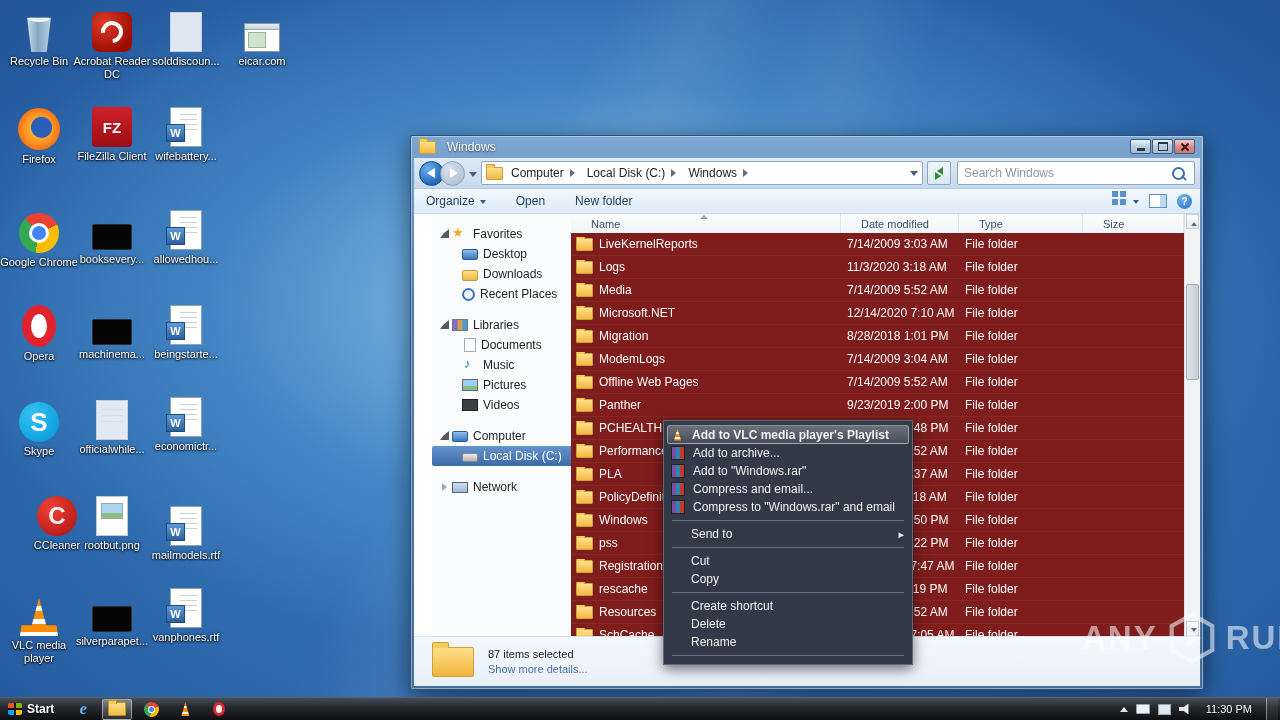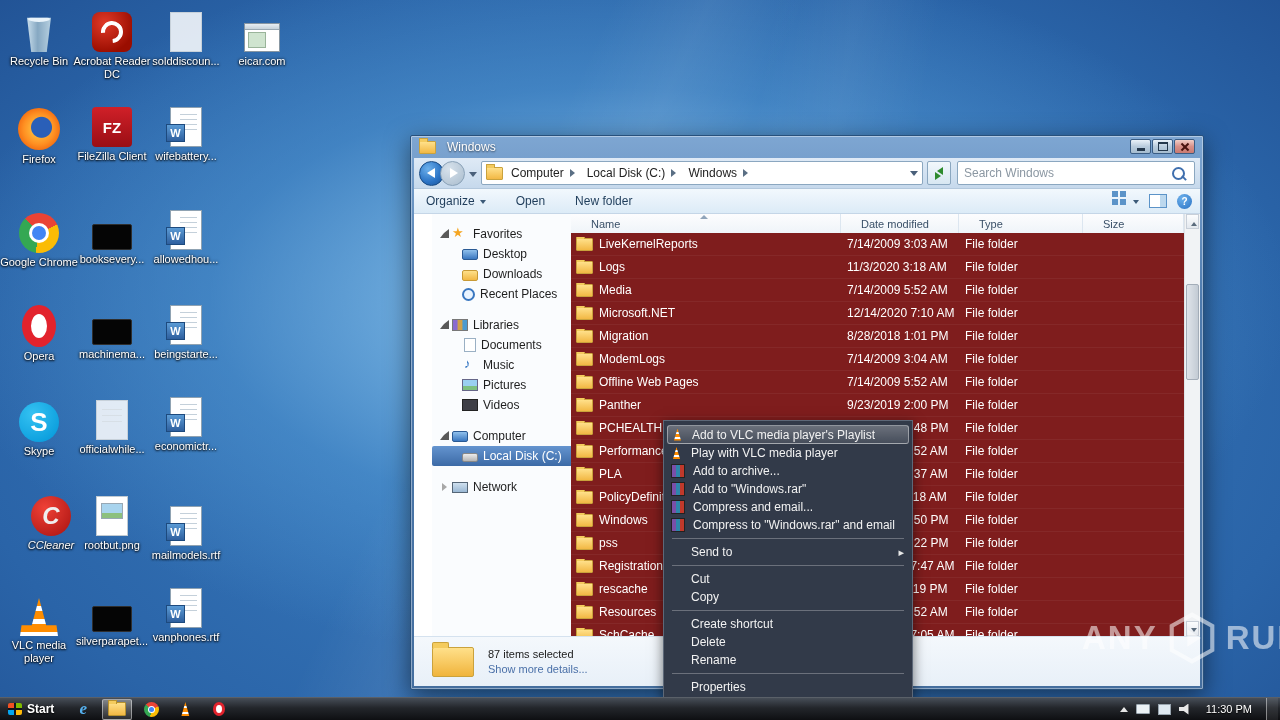--- a/index.html
+++ b/index.html
@@ -139,21 +139,21 @@
   .statusbar{position:absolute;left:3px;right:3px;bottom:3px;height:50px;background:linear-gradient(#f4f8fc,#e8f0f8);border-top:1px solid #d5e2ef;display:flex;align-items:center;box-sizing:border-box;}
   .ic-folder-big{width:42px;height:30px;background:linear-gradient(#ffe08a,#f0b43c);border:1px solid #caa23c;border-radius:2px;position:relative;margin:0 14px 0 18px;flex:none;box-sizing:border-box;}
   .ic-folder-big::before{content:"";position:absolute;top:-6px;left:-1px;width:15px;height:5px;background:#f4cb5e;border:1px solid #caa23c;border-bottom:none;border-radius:2px 2px 0 0;}
   .st-lines{display:flex;flex-direction:column;gap:3px;}
   .st1{font-size:11px;color:#1a1a1a;}
   .st2{font-size:11px;color:#4a70a8;}
 
   
   .cmenu{position:absolute;left:663px;top:420px;width:250px;z-index:30;background:#323a49;border:1px solid #5d6878;box-shadow:0 4px 12px rgba(0,0,0,.55);padding:4px 0;box-sizing:border-box;}
   .mi{height:18px;display:flex;align-items:center;padding:0 8px 0 7px;color:#f2f2f2;font-size:12px;white-space:nowrap;}
-  .mi.bold .mi-label{font-weight:normal;}
+  .mi.bold .mi-label{font-weight:bold;}
   .mi.hl{background:linear-gradient(rgba(255,255,255,.28),rgba(255,255,255,.10));border:1px solid rgba(255,255,255,.4);border-radius:3px;margin:0 3px;padding:0 5px 0 4px;height:17px;}
   .mi.sep{height:1px;background:rgba(255,255,255,.28);margin:4px 8px;padding:0;}
   .mi-ic{width:20px;flex:none;display:flex;justify-content:flex-start;}
   .mi-ic.ic-vlc{width:11px;height:12px;margin-right:9px;clip-path:polygon(50% 0,82% 100%,18% 100%);background:repeating-linear-gradient(180deg,#ff8d00 0 3px,#fff 3px 5px);}
   .mi-ic.ic-rar{width:12px;height:12px;margin-right:8px;background:linear-gradient(90deg,#7a4fa8 0 33%,#2e86ab 33% 66%,#c0392b 66% 100%);border:1px solid #222;}
   .mi-arrow{margin-left:auto;color:#e8e8e8;font-size:11px;}
 
   
   .watermark{position:absolute;left:1082px;top:612px;z-index:40;display:flex;align-items:center;gap:8px;color:rgba(255,255,255,.55);pointer-events:none;}
   .wm-t{font-size:33px;font-weight:bold;letter-spacing:2px;}
@@ -300,21 +300,21 @@
         <span class="lbl">officialwhile...</span>
       </div>
 
       <div class="dicon" style="left: 152px; top: 391px;">
         <span class="img">
           <span class="dsprite ic-economictr"></span>
         </span>
         <span class="lbl">economictr...</span>
       </div>
 
-      <div class="dicon" style="left: 17px; top: 490px; font-style: italic;">
+      <div class="dicon" style="left: 23px; top: 490px;">
         <span class="img">
           <span class="dsprite ic-ccleaner"></span>
         </span>
         <span class="lbl">CCleaner</span>
       </div>
 
       <div class="dicon" style="left: 78px; top: 490px;">
         <span class="img">
           <span class="dsprite ic-rootbut"></span>
         </span>
@@ -679,25 +679,20 @@
   </div>
 
   <div class="cmenu">
 
       <div class="mi hl bold">
         <span class="mi-ic ic-vlc"></span>
         <span class="mi-label">Add to VLC media player's Playlist</span>
         <span class="mi-arrow"></span>
       </div>
 
-      <div class="mi">
-        <span class="mi-ic ic-vlc"></span>
-        <span class="mi-label">Play with VLC media player</span>
-        <span class="mi-arrow"></span>
-      </div>
 
       <div class="mi">
         <span class="mi-ic ic-rar"></span>
         <span class="mi-label">Add to archive...</span>
         <span class="mi-arrow"></span>
       </div>
 
       <div class="mi">
         <span class="mi-ic ic-rar"></span>
         <span class="mi-label">Add to "Windows.rar"</span>
@@ -769,25 +764,20 @@
         <span class="mi-label">Rename</span>
         <span class="mi-arrow"></span>
       </div>
 
       <div class="mi sep">
         
         
         
       </div>
 
-      <div class="mi">
-        <span class="mi-ic"></span>
-        <span class="mi-label">Properties</span>
-        <span class="mi-arrow"></span>
-      </div>
     </div>
 
   <div class="watermark">
     <span class="wm-t">ANY</span>
     <svg class="wm-logo" viewBox="0 0 100 100">
         <polygon points="50,5 89,27 89,73 50,95 11,73 11,27" fill="none" stroke="currentColor" stroke-width="8"></polygon>
         <polygon points="41,33 67,50 41,67" fill="currentColor"></polygon>
       </svg>
     <span class="wm-t">RUN</span>
   </div>

